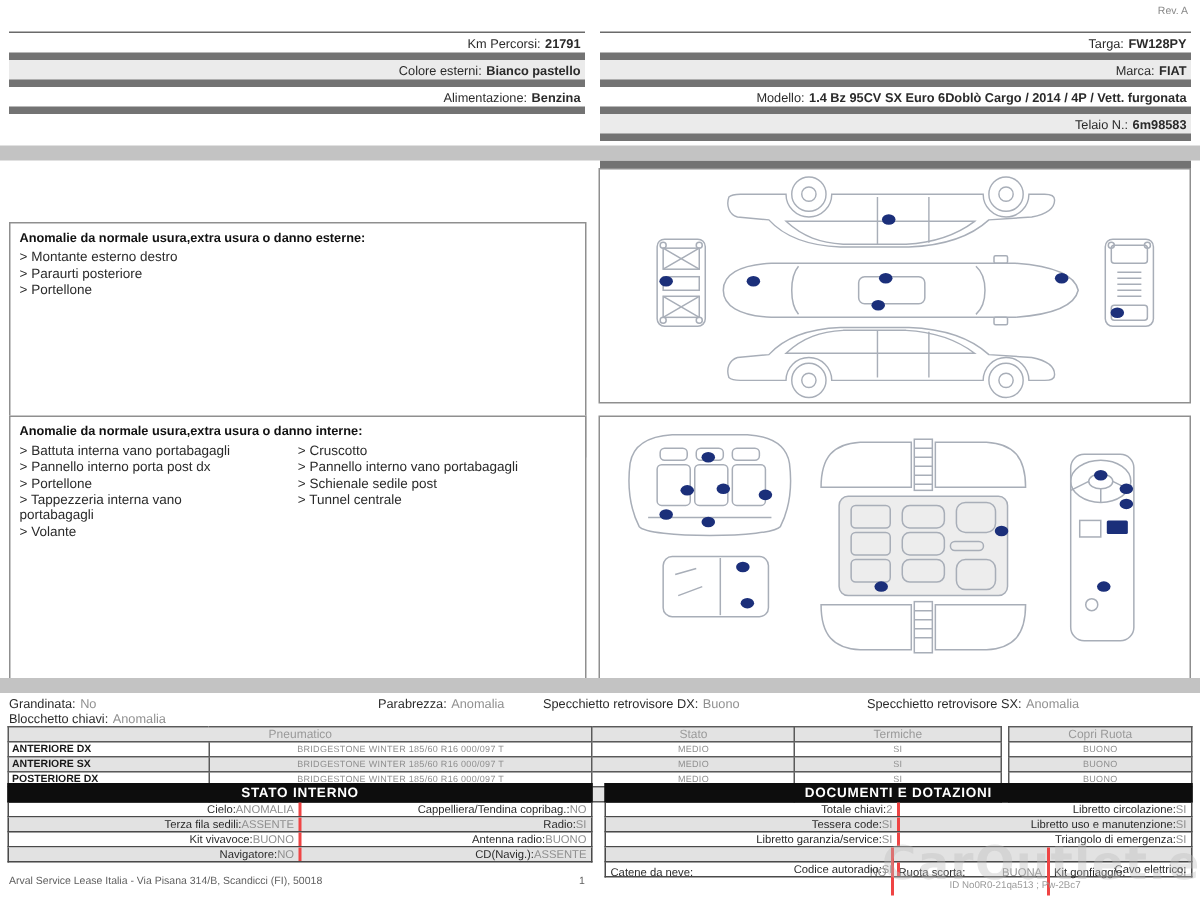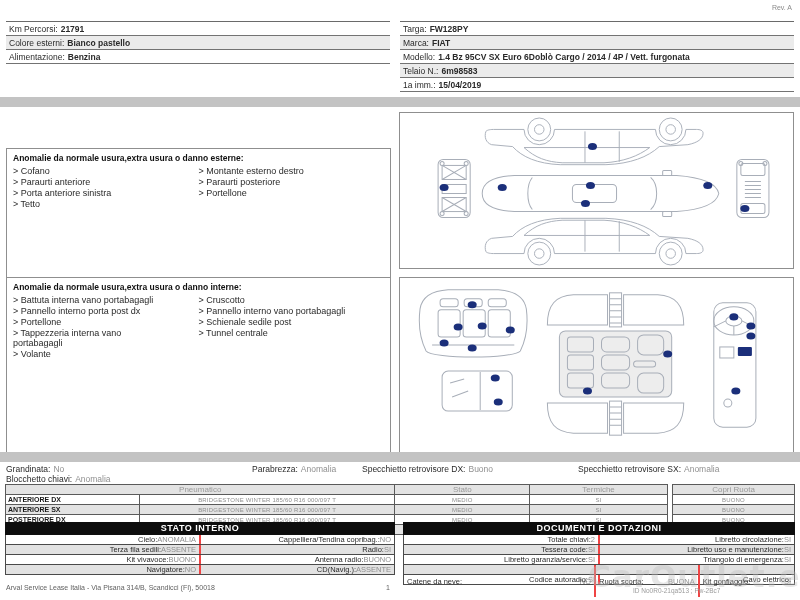--- a/index.html
+++ b/index.html
@@ -6,21 +6,21 @@
   .page{position:relative;width:800px;height:600px;background:#fff;overflow:hidden;
         font-family:"Liberation Sans",sans-serif;color:#2a2a2a;}
   .title{position:absolute;left:8px;top:3px;font-size:17px;font-weight:bold;
          color:var(--title-teal,#5e8c7d);letter-spacing:.6px;}
   .rev{position:absolute;right:8px;top:4px;font-size:7px;color:#8a8a8a;}
 
   
   .info{position:absolute;top:21px;font-size:8.5px;border-top:1px solid #6a6a6a;}
   .info.left{left:6px;width:384px;}
   .info.right{left:400px;width:394px;}
-  .irow{border-bottom:1px solid #737373;padding:2px 3px 1px;line-height:10px;min-height:10px;}
+  .irow{border-bottom:5px solid #737373;padding:2px 3px 1px;line-height:10px;min-height:10px;text-align:right;}
   .irow:nth-child(even){background:#ebebeb;}
   .irow .lbl{margin-right:3px;}
   .irow .val{font-weight:bold;}
 
   .graybar{position:absolute;left:0;width:800px;height:10px;background:var(--bar-gray,#c3c3c3);}
   #bar1{top:97px;} #bar2{top:452px;}
 
   
   .panel{position:absolute;border:1px solid #8f8f8f;background:#fff;}
   #ext-left{left:6px;top:112px;width:383px;height:155px;margin-top:36px;}
@@ -110,26 +110,20 @@
     <div class="irow">
       <span class="lbl">1a imm.:</span><span class="val">15/04/2019</span>
     </div>
   </div>
 
   <div class="graybar" id="bar1"></div>
 
   <div class="panel" id="ext-left">
     <h3>Anomalie da normale usura,extra usura o danno esterne:</h3>
     <div class="cols">
-      <div class="col">
-        <div>&gt; Cofano</div>
-        <div>&gt; Paraurti anteriore</div>
-        <div>&gt; Porta anteriore sinistra</div>
-        <div>&gt; Tetto</div>
-      </div>
       <div class="col">
         <div>&gt; Montante esterno destro</div>
         <div>&gt; Paraurti posteriore</div>
         <div>&gt; Portellone</div>
       </div>
     </div>
   </div>
 
   <div class="panel" id="ext-right">
     <svg class="diag" viewBox="0 0 392 154" xmlns="http://www.w3.org/2000/svg">

